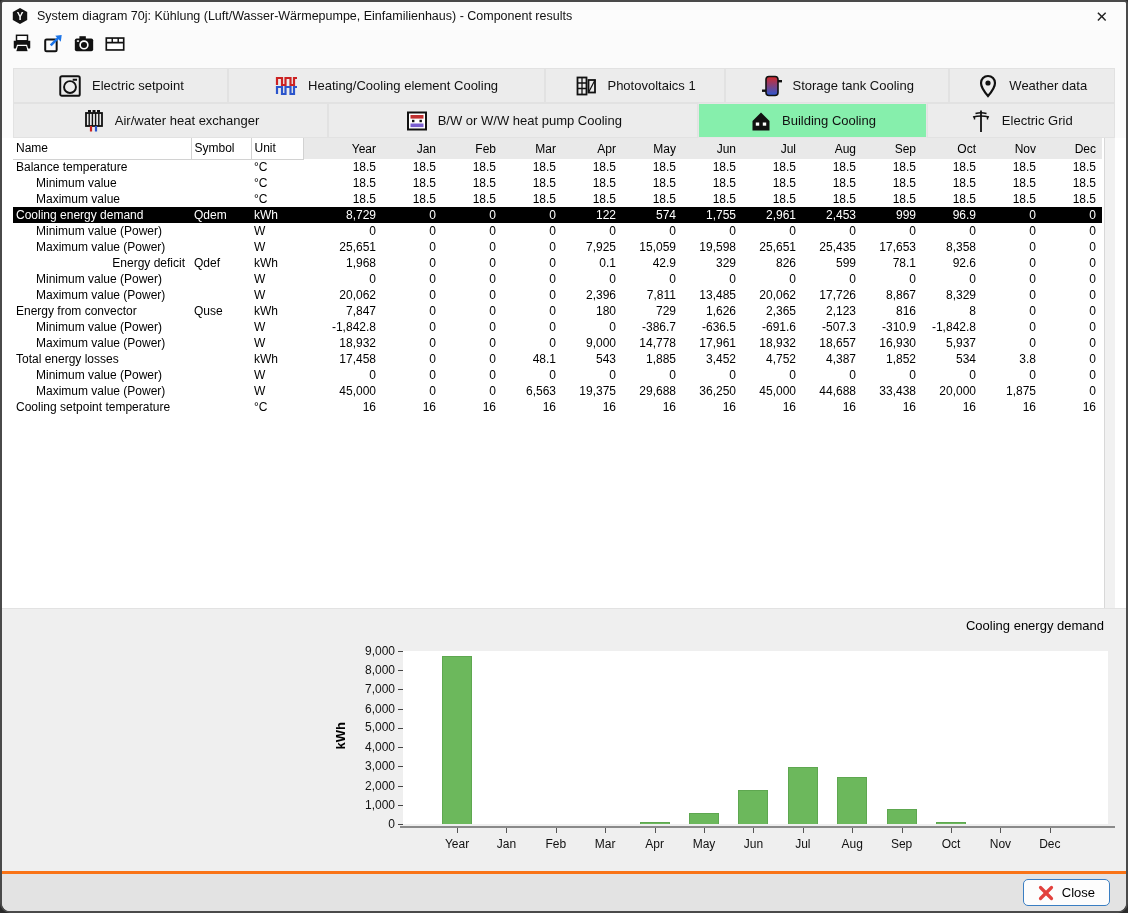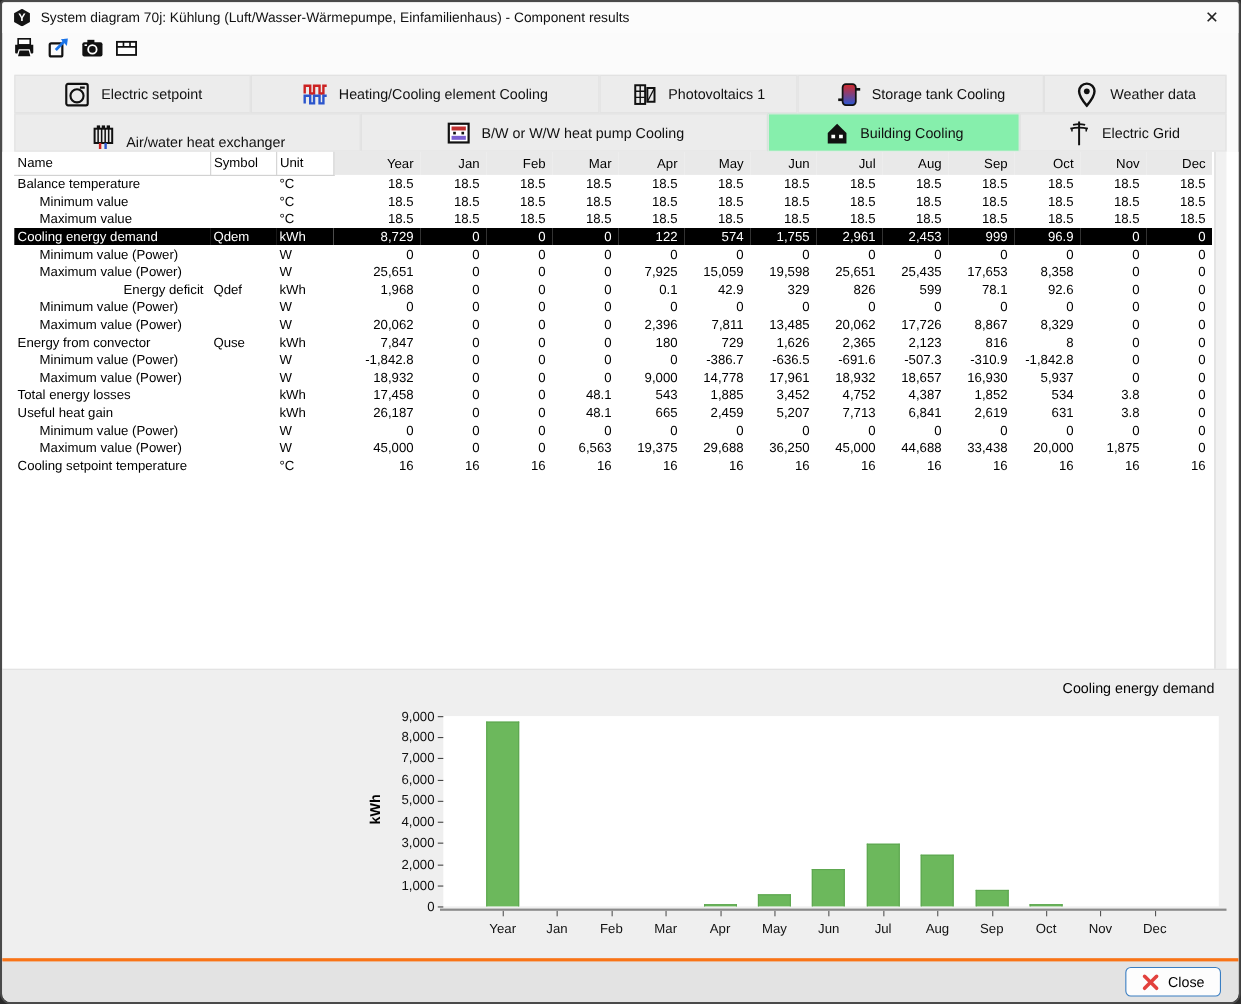--- a/index.html
+++ b/index.html
@@ -151,21 +151,21 @@
           <span class="ticon">
             <svg width="24" height="24" viewBox="0 0 24 24">
               <path d="M12 2C8 2 5 5 5 9c0 5 7 13 7 13s7-8 7-13c0-4-3-7-7-7z" fill="none" stroke="#111" stroke-width="2.2"></path>
               <circle cx="12" cy="9" r="2.6" fill="#111"></circle>
             </svg>
           </span>
           <span>Weather data</span>
         </div>
       </div>
     <div class="tab-row" id="tabrow1">
-        <div class="tab" style="width: 28.6%; align-items: flex-end;">
+        <div class="tab" style="width: 28.6%;">
           <span class="ticon">
             <svg width="24" height="24" viewBox="0 0 24 24">
               <rect x="4" y="4" width="16" height="13" fill="none" stroke="#111" stroke-width="1.8"></rect>
               <line x1="7.2" y1="4" x2="7.2" y2="17" stroke="#111" stroke-width="1.4"></line>
               <line x1="10.4" y1="4" x2="10.4" y2="17" stroke="#111" stroke-width="1.4"></line>
               <line x1="13.6" y1="4" x2="13.6" y2="17" stroke="#111" stroke-width="1.4"></line>
               <line x1="16.8" y1="4" x2="16.8" y2="17" stroke="#111" stroke-width="1.4"></line>
               <rect x="6" y="1" width="3" height="2.4" fill="#111"></rect>
               <rect x="10.5" y="1" width="3" height="2.4" fill="#111"></rect>
               <rect x="15" y="1" width="3" height="2.4" fill="#111"></rect>
@@ -477,38 +477,20 @@
             <td class="num">0</td>
             <td class="num">0</td>
             <td class="num">48.1</td>
             <td class="num">543</td>
             <td class="num">1,885</td>
             <td class="num">3,452</td>
             <td class="num">4,752</td>
             <td class="num">4,387</td>
             <td class="num">1,852</td>
             <td class="num">534</td>
-            <td class="num">3.8</td>
-            <td class="num">0</td>
-          </tr>
-          <tr>
-            <td style="padding-left: 3px;">Useful heat gain</td>
-            <td></td>
-            <td>kWh</td>
-            <td class="num">26,187</td>
-            <td class="num">0</td>
-            <td class="num">0</td>
-            <td class="num">48.1</td>
-            <td class="num">665</td>
-            <td class="num">2,459</td>
-            <td class="num">5,207</td>
-            <td class="num">7,713</td>
-            <td class="num">6,841</td>
-            <td class="num">2,619</td>
-            <td class="num">631</td>
             <td class="num">3.8</td>
             <td class="num">0</td>
           </tr>
           <tr>
             <td style="padding-left: 23px;">Minimum value (Power)</td>
             <td></td>
             <td>W</td>
             <td class="num">0</td>
             <td class="num">0</td>
             <td class="num">0</td>

